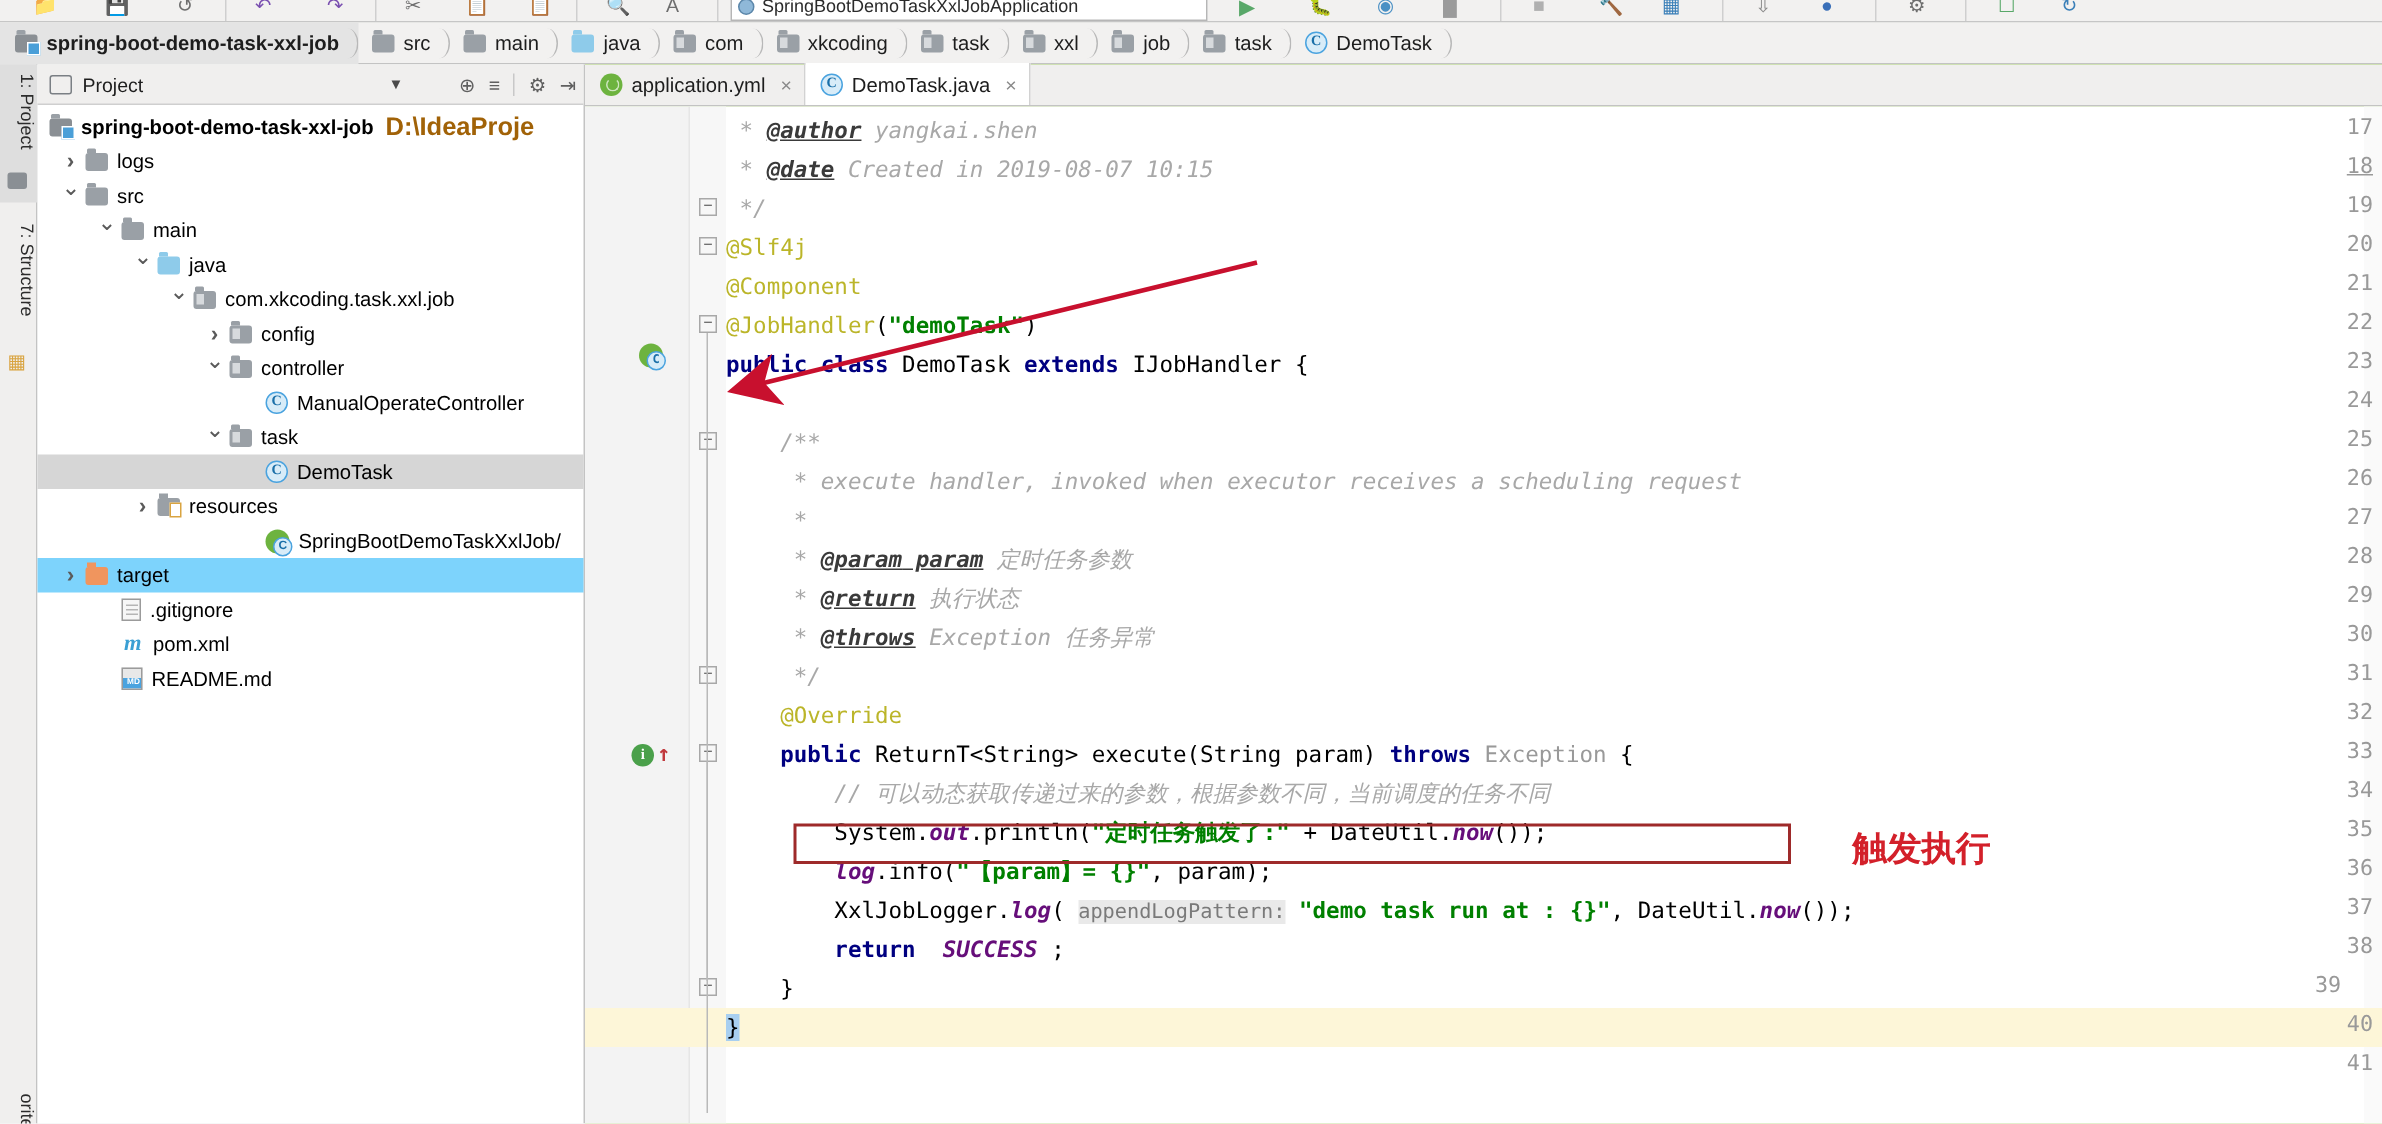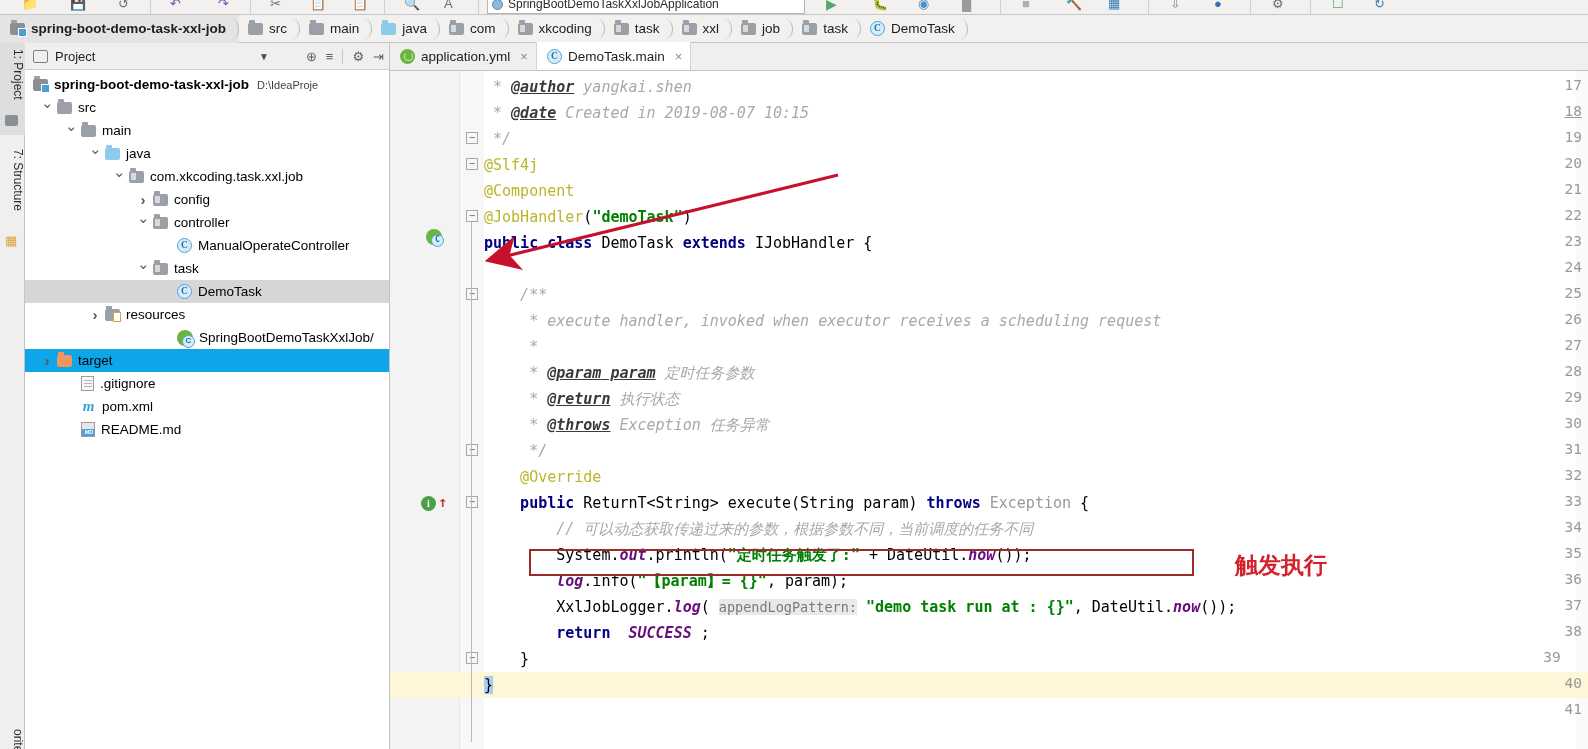--- a/index.html
+++ b/index.html
@@ -106,30 +106,30 @@
   .proj-tools { position: absolute; right: 5px; top: 0; height: 27px;
     display: flex; align-items: center; gap: 9px; color: #5f5f5f; font-size: 13px; }
   .proj-tools .vsep { width: 1px; height: 15px; background: #c8c8c8; }
 
   .tree { position: relative; padding-top: 3px; font-size: 13.5px; }
   .node {
     position: relative; height: 23px; display: flex; align-items: center;
     white-space: nowrap; padding-right: 4px; overflow: hidden;
   }
   .node.sel { background: #d6d6d6; }
-  .node.hl  { background: #0ea5e9; }
+  .node.hl  { background: #7dd3fc; }
   .arrow {
     position: absolute; width: 12px; height: 12px; color: #5a5a5a;
     font-size: 11px; line-height: 12px; text-align: center;
   }
   .arrow.down::before { content: "\2304"; font-size: 15px; position: relative; top: -5px; }
   .arrow.right::before { content: "\203A"; font-size: 15px; font-weight: bold; }
   .node .lbl { margin-left: 6px; }
   .node .lbl.bold { font-weight: bold; }
-  .node .sub { margin-left: 8px; color: #404040; font-size: 11px; }
+  .node .sub { margin-left: 8px; color: #a16207; font-size: 17px; font-weight: bold; }
 
   .ic-res {
     width: 15px; height: 12px; background: #9aa0a6; border-radius: 2px; position: relative;
   }
   .ic-res::before { content:""; position:absolute; left:1px; top:-3px; width:6px; height:3px; background:#9aa0a6; }
   .ic-res::after {
     content:""; position:absolute; right:-1px; bottom:-1px; width:6px; height:8px;
     background:#fff; border:1px solid #d9a441;
   }
   .ic-target {
@@ -384,20 +384,28 @@
     <div class="tree" id="tree-root">
         <div class="node">
           <span style="display:inline-block;width:8px;"></span>
           <span style="display:inline-flex;align-items:center;">
             <span class="folder-ic proj"></span>
           </span>
           <span class="lbl bold">spring-boot-demo-task-xxl-job</span>
           <span class="sub">D:\IdeaProje</span>
         </div>
         <div class="node">
+          <span class="arrow right" style="left:16px;"></span>
+          <span style="display:inline-block;width:32px;"></span>
+          <span style="display:inline-flex;align-items:center;">
+            <span class="folder-ic"></span>
+          </span>
+          <span class="lbl">logs</span>
+        </div>
+        <div class="node">
           <span class="arrow down" style="left:16px;"></span>
           <span style="display:inline-block;width:32px;"></span>
           <span style="display:inline-flex;align-items:center;">
             <span class="folder-ic"></span>
           </span>
           <span class="lbl">src</span>
         </div>
         <div class="node">
           <span class="arrow down" style="left:40px;"></span>
           <span style="display:inline-block;width:56px;"></span>
@@ -509,21 +517,21 @@
 
   <div class="editor">
     <div class="tabbar">
       <div class="tab">
         <span class="ic-yml"></span>
         <span>application.yml</span>
         <span class="x">×</span>
       </div>
       <div class="tab active">
         <span class="cls-ic">C</span>
-        <span>DemoTask.main</span>
+        <span>DemoTask.java</span>
         <span class="x">×</span>
       </div>
     </div>
 
     <div class="codearea">
       <div class="gutter"></div>
       <div class="foldcol"></div>
       <div class="sidescroll"></div>
       <div id="code-root">
           <div class="lineno" style="top: 6px;">17</div>

